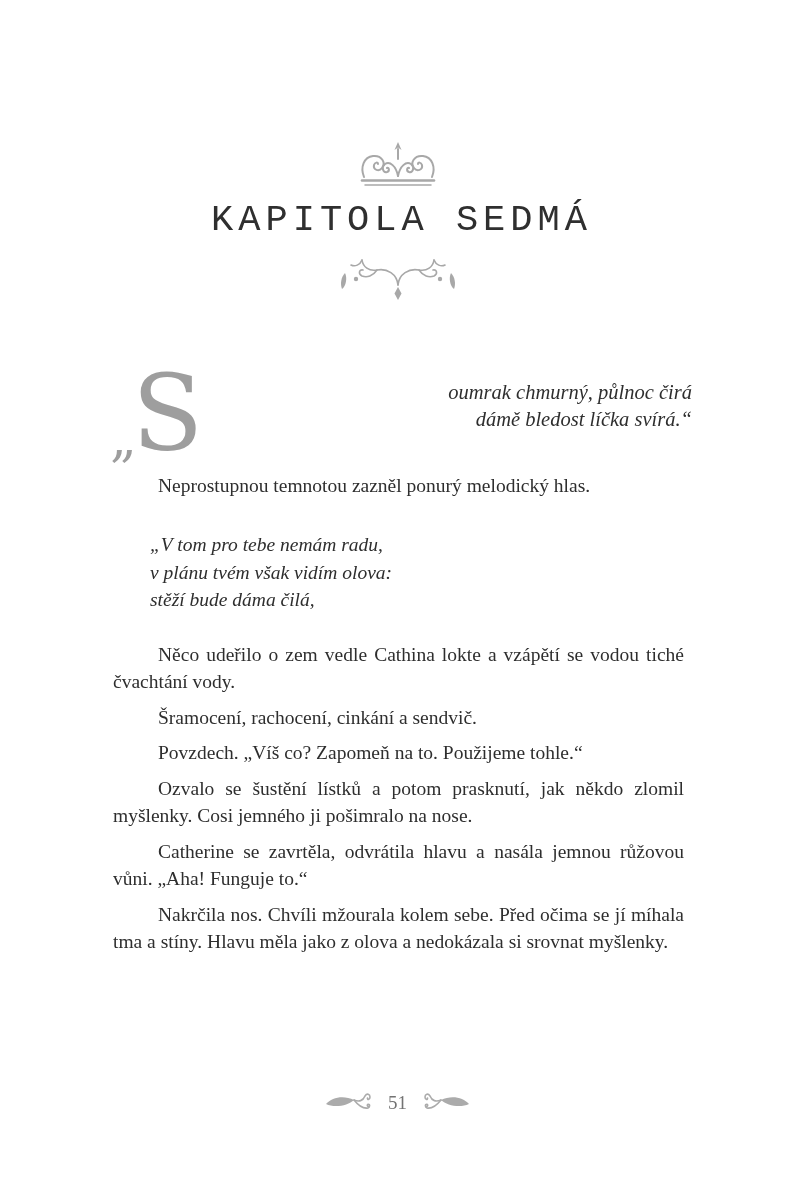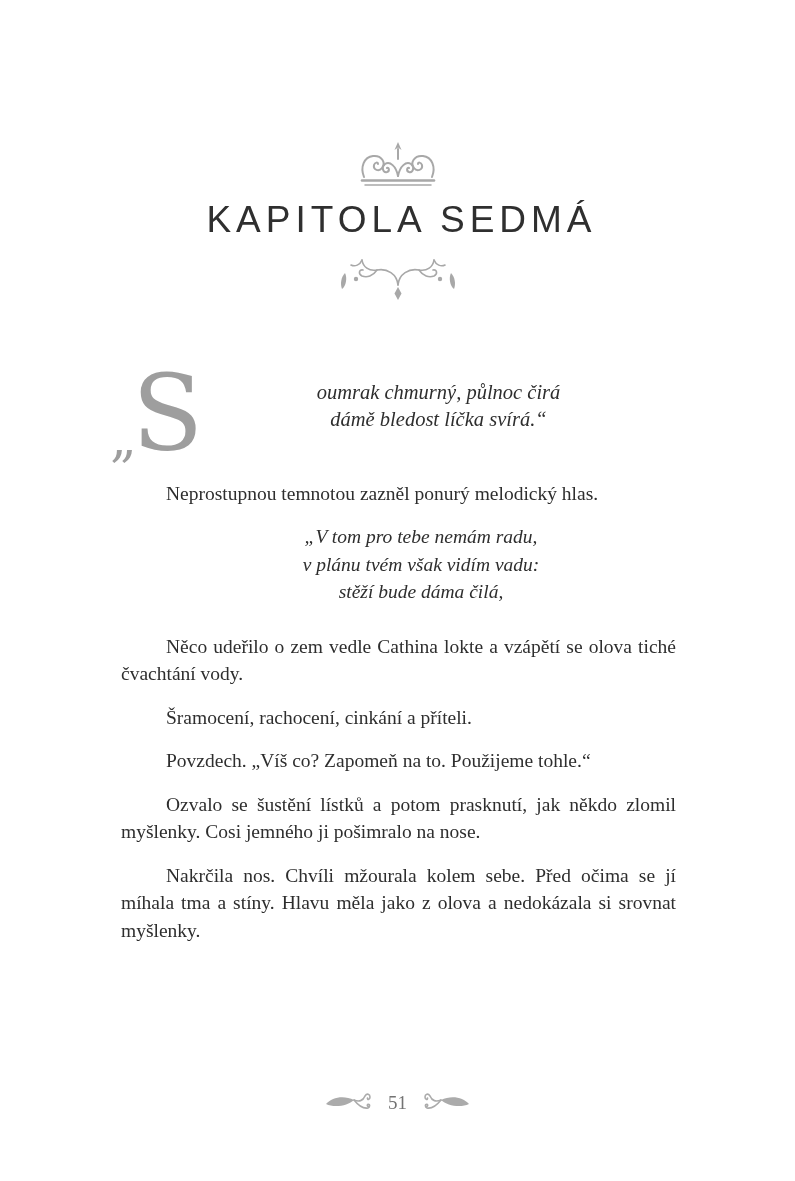--- a/index.html
+++ b/index.html
@@ -14,21 +14,21 @@
   }
   
   .chapter-header{padding-top:141px;text-align:center;}
   .ornament{display:block;margin:0 auto;}
   .chapter-title{
     margin:7px 0 0 8px;
     font-size:37px;
     font-weight:normal;
     letter-spacing:5px;
     color:#2f2f2f;
-    font-family:Liberation Sans, sans-serif;
+    font-family:Liberation Mono, monospace;
     line-height:1.1;
   }
   .title-flourish{margin-top:15px;}
   
   .text-column{
     margin:74px 103px 0 105px;
     width:587px;
     font-size:19.5px;
     line-height:27.5px;
     text-align:justify;
@@ -46,29 +46,29 @@
     font-size:104px;line-height:1;
     color:#9e9e9e;
     font-family:"DejaVu Serif", serif;
   }
   .epigraph-lines{
     margin-left:80px;
     padding-top:1px;
     font-style:italic;
     font-size:20.5px;
     line-height:30px;
-    text-align:center;
+    text-align:right;
   }
   
-  .para{margin:16px;text-indent:45px;}
+  .para{margin:8px;text-indent:45px;}
   
   .verse{
-    margin:14px 0 27px 45px;
+    margin:32px 0 27px 45px;
     font-style:italic;
-    text-align:center;
+    text-align:left;
   }
   .verse-line{line-height:27.5px;}
   
   .page-footer{
     position:absolute;left:0;right:0;top:1092px;
     display:flex;justify-content:center;align-items:center;gap:17px;
   }
   .page-number{font-size:19px;color:#737373;}
   .icon-wrap{display:inline-flex;align-items:center;}
 </style>
@@ -123,28 +123,29 @@
       <div class="epigraph-lines">
         <div class="verse-line">oumrak chmurný, půlnoc čirá</div>
         <div class="verse-line">dámě bledost líčka svírá.“</div>
       </div>
     </div>
 
     <p class="para">Neprostupnou temnotou zazněl ponurý melodický hlas.</p>
 
     <div class="verse">
       <div class="verse-line">„V tom pro tebe nemám radu,</div>
-      <div class="verse-line">v plánu tvém však vidím vadu:</div>
+      <div class="verse-line">v plánu tvém však vidím olova:</div>
       <div class="verse-line">stěží bude dáma čilá,</div>
     </div>
 
-    <p class="para">Něco udeřilo o zem vedle Cathina lokte a vzápětí se olova tiché čvachtání vody.</p>
-    <p class="para">Šramocení, rachocení, cinkání a příteli.</p>
+    <p class="para">Něco udeřilo o zem vedle Cathina lokte a vzápětí se vodou tiché čvachtání vody.</p>
+    <p class="para">Šramocení, rachocení, cinkání a sendvič.</p>
     <p class="para">Povzdech. „Víš co? Zapomeň na to. Použijeme tohle.“</p>
     <p class="para">Ozvalo se šustění lístků a potom prasknutí, jak někdo zlomil myšlenky. Cosi jemného ji pošimralo na nose.</p>
+    <p class="para">Catherine se zavrtěla, odvrátila hlavu a nasála jemnou růžovou vůni. „Aha! Funguje to.“</p>
     <p class="para">Nakrčila nos. Chvíli mžourala kolem sebe. Před očima se jí míhala tma a stíny. Hlavu měla jako z olova a nedokázala si srovnat myšlenky.</p>
   </main>
 
   <footer class="page-footer">
     <span class="icon-wrap">
       <svg width="46" height="22" viewBox="0 0 46 22" xmlns="http://www.w3.org/2000/svg">
         <path d="M1 12 C7 5 19 3 29 8 C23 14 9 16 1 12 Z" fill="#ababab"></path>
         <g fill="none" stroke="#ababab" stroke-width="1.6" stroke-linecap="round">
           <path d="M29 8 C34 10 38 9 40 4 C42 1 45 2 45 5 C45 8 42 8 42.5 6"></path>
           <path d="M29 8 C33 13 38 17 43 16 C45.2 15 45 12 43.2 12.2 C41.5 12.5 42.5 15 44 14.2"></path>

